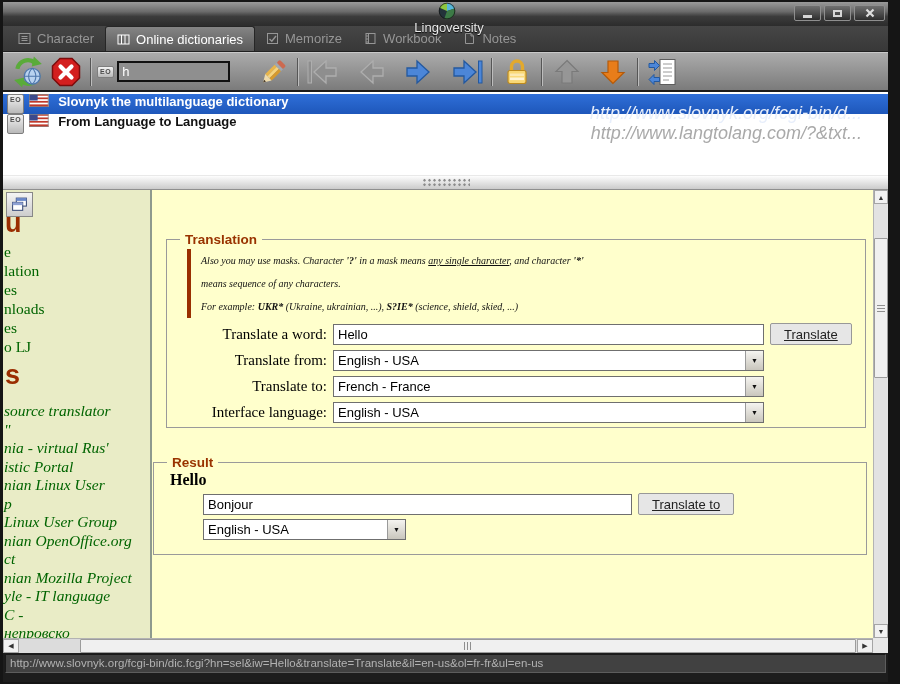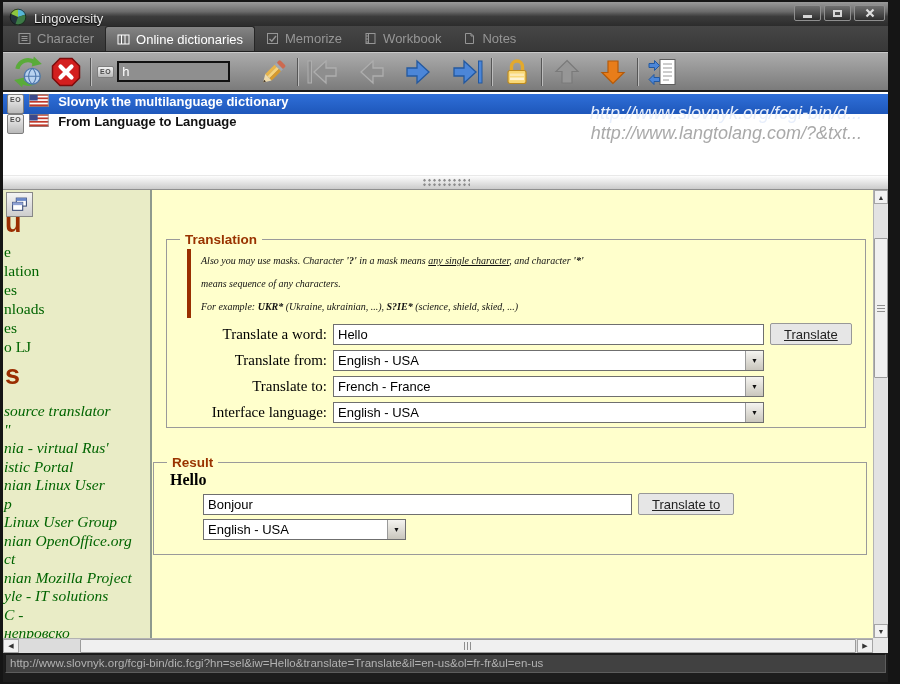--- a/index.html
+++ b/index.html
@@ -1,20 +1,20 @@
 <!DOCTYPE html>
 <html><head>
 <meta charset="utf-8">
 <style>
   html,body{margin:0;padding:0;}
   body{width:900px;height:684px;position:relative;background:#0e0e0e;font-family:"Liberation Sans",sans-serif;overflow:hidden;}
   .window{position:absolute;inset:0;background:#2f2f2f;border-left:3px solid #151515;border-right:12px solid #151515;border-top:2px solid #151515;border-bottom:2px solid #151515;box-sizing:border-box;}
 
   
-  .titlebar{height:24px;background:linear-gradient(180deg,#9a9a9a 0%,#6b6b6b 40%,#3c3c3c 60%,#2c2c2c 100%);display:flex;align-items:flex-end;padding:0 4px;position:relative;}
+  .titlebar{height:24px;background:linear-gradient(180deg,#9a9a9a 0%,#6b6b6b 40%,#3c3c3c 60%,#2c2c2c 100%);display:flex;align-items:center;padding:0 4px;position:relative;flex-direction:column;}
   .appicon{width:18px;height:18px;display:inline-flex;margin-left:2px;}
   .apptitle{color:#e9e9e9;font-size:13px;margin-left:7px;text-shadow:0 1px 1px #000;}
   .winbtns{position:absolute;right:3px;top:3px;display:flex;gap:3px;}
   .wbtn{width:27px;height:16px;background:linear-gradient(#707070,#2e2e2e);border:1px solid #8f8f8f;border-radius:2px;display:flex;align-items:center;justify-content:center;box-sizing:border-box;}
   .wbtn.wclose{width:31px;}
   .g-min{width:9px;height:3px;background:#d6d6d6;margin-top:6px;}
   .g-max{width:9px;height:7px;border:2px solid #d6d6d6;box-sizing:border-box;}
 
   
   .tabbar{height:26px;background:linear-gradient(#464646,#383838);display:flex;align-items:stretch;padding-left:4px;border-bottom:1px solid #202020;box-sizing:border-box;}
@@ -323,21 +323,21 @@
         <div> source translator</div>
         <div>"</div>
         <div>nia - virtual Rus'</div>
         <div>istic Portal</div>
         <div>nian Linux User</div>
         <div>p</div>
         <div>Linux User Group</div>
         <div>nian OpenOffice.org</div>
         <div>ct</div>
         <div>nian Mozilla Project</div>
-        <div>yle - IT solutions</div>
+        <div>yle - IT language</div>
         <div>C -</div>
         <div>непровско</div>
       </div>
     </div>
 
     <div class="pagecontent">
 
       <fieldset class="fs fs1">
         <legend>Translation</legend>
         <div class="note">

